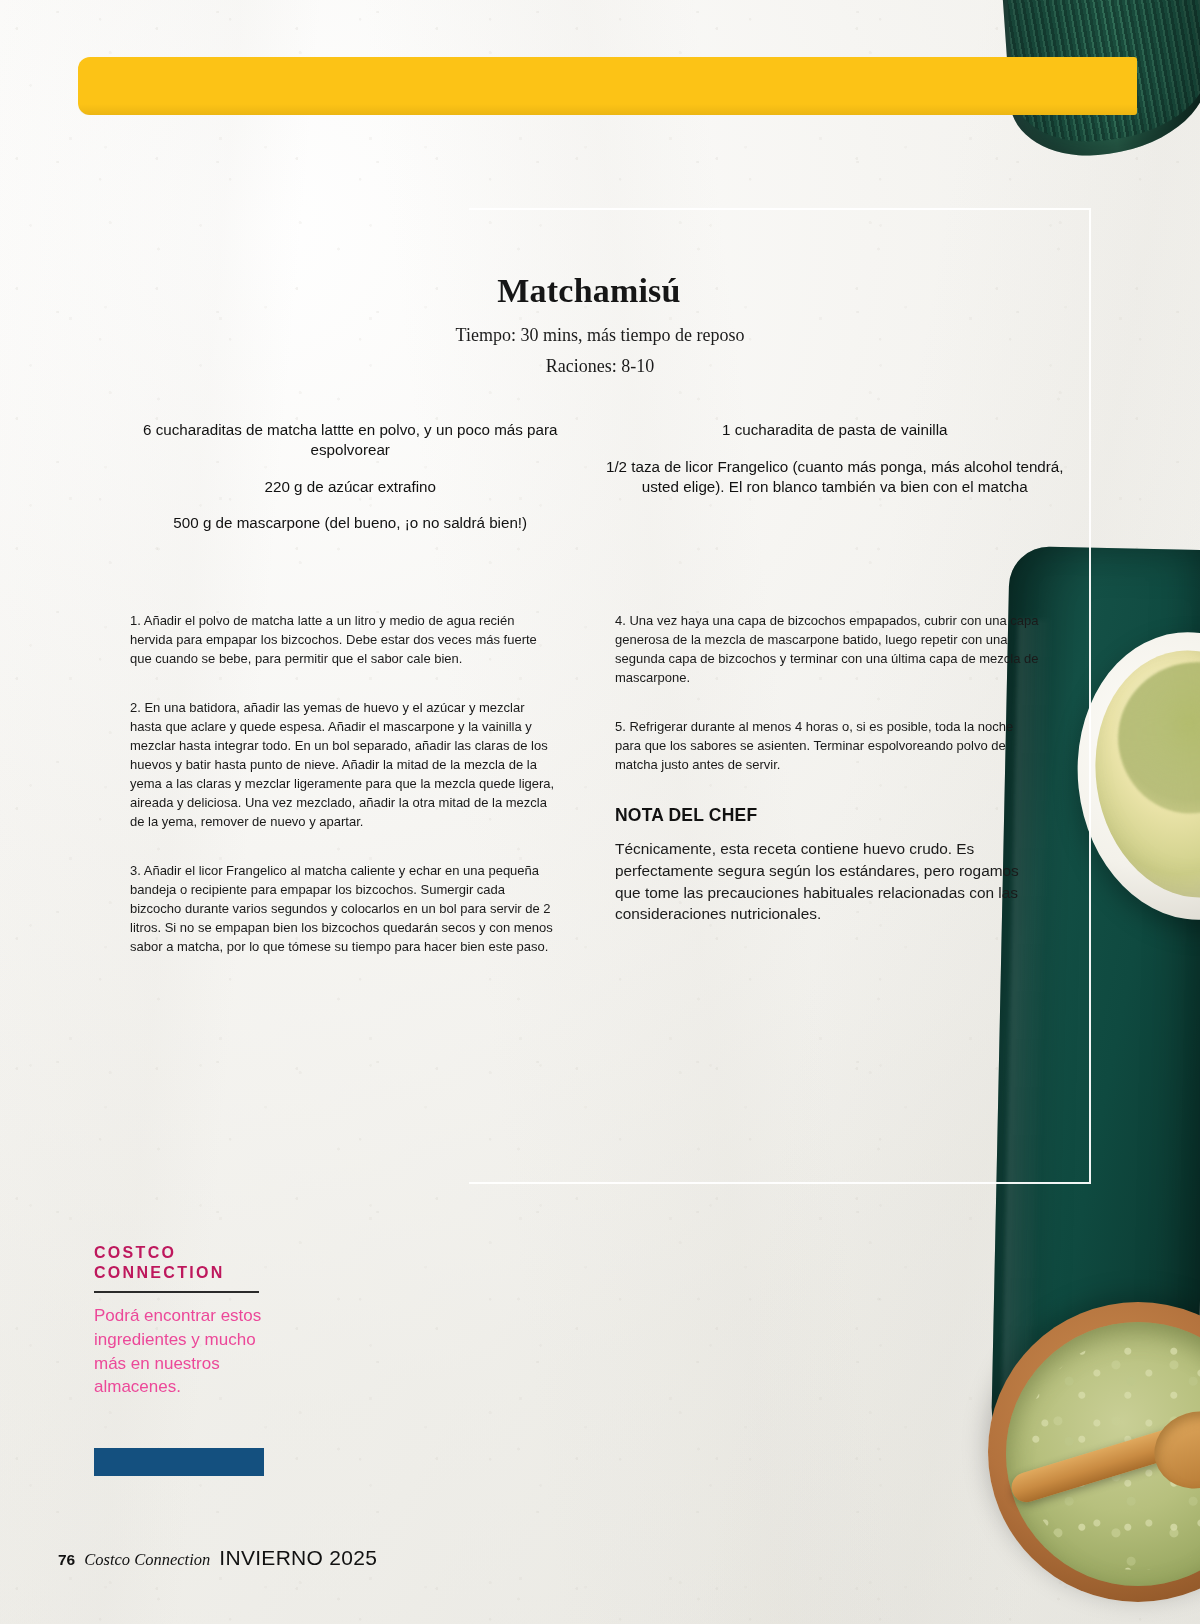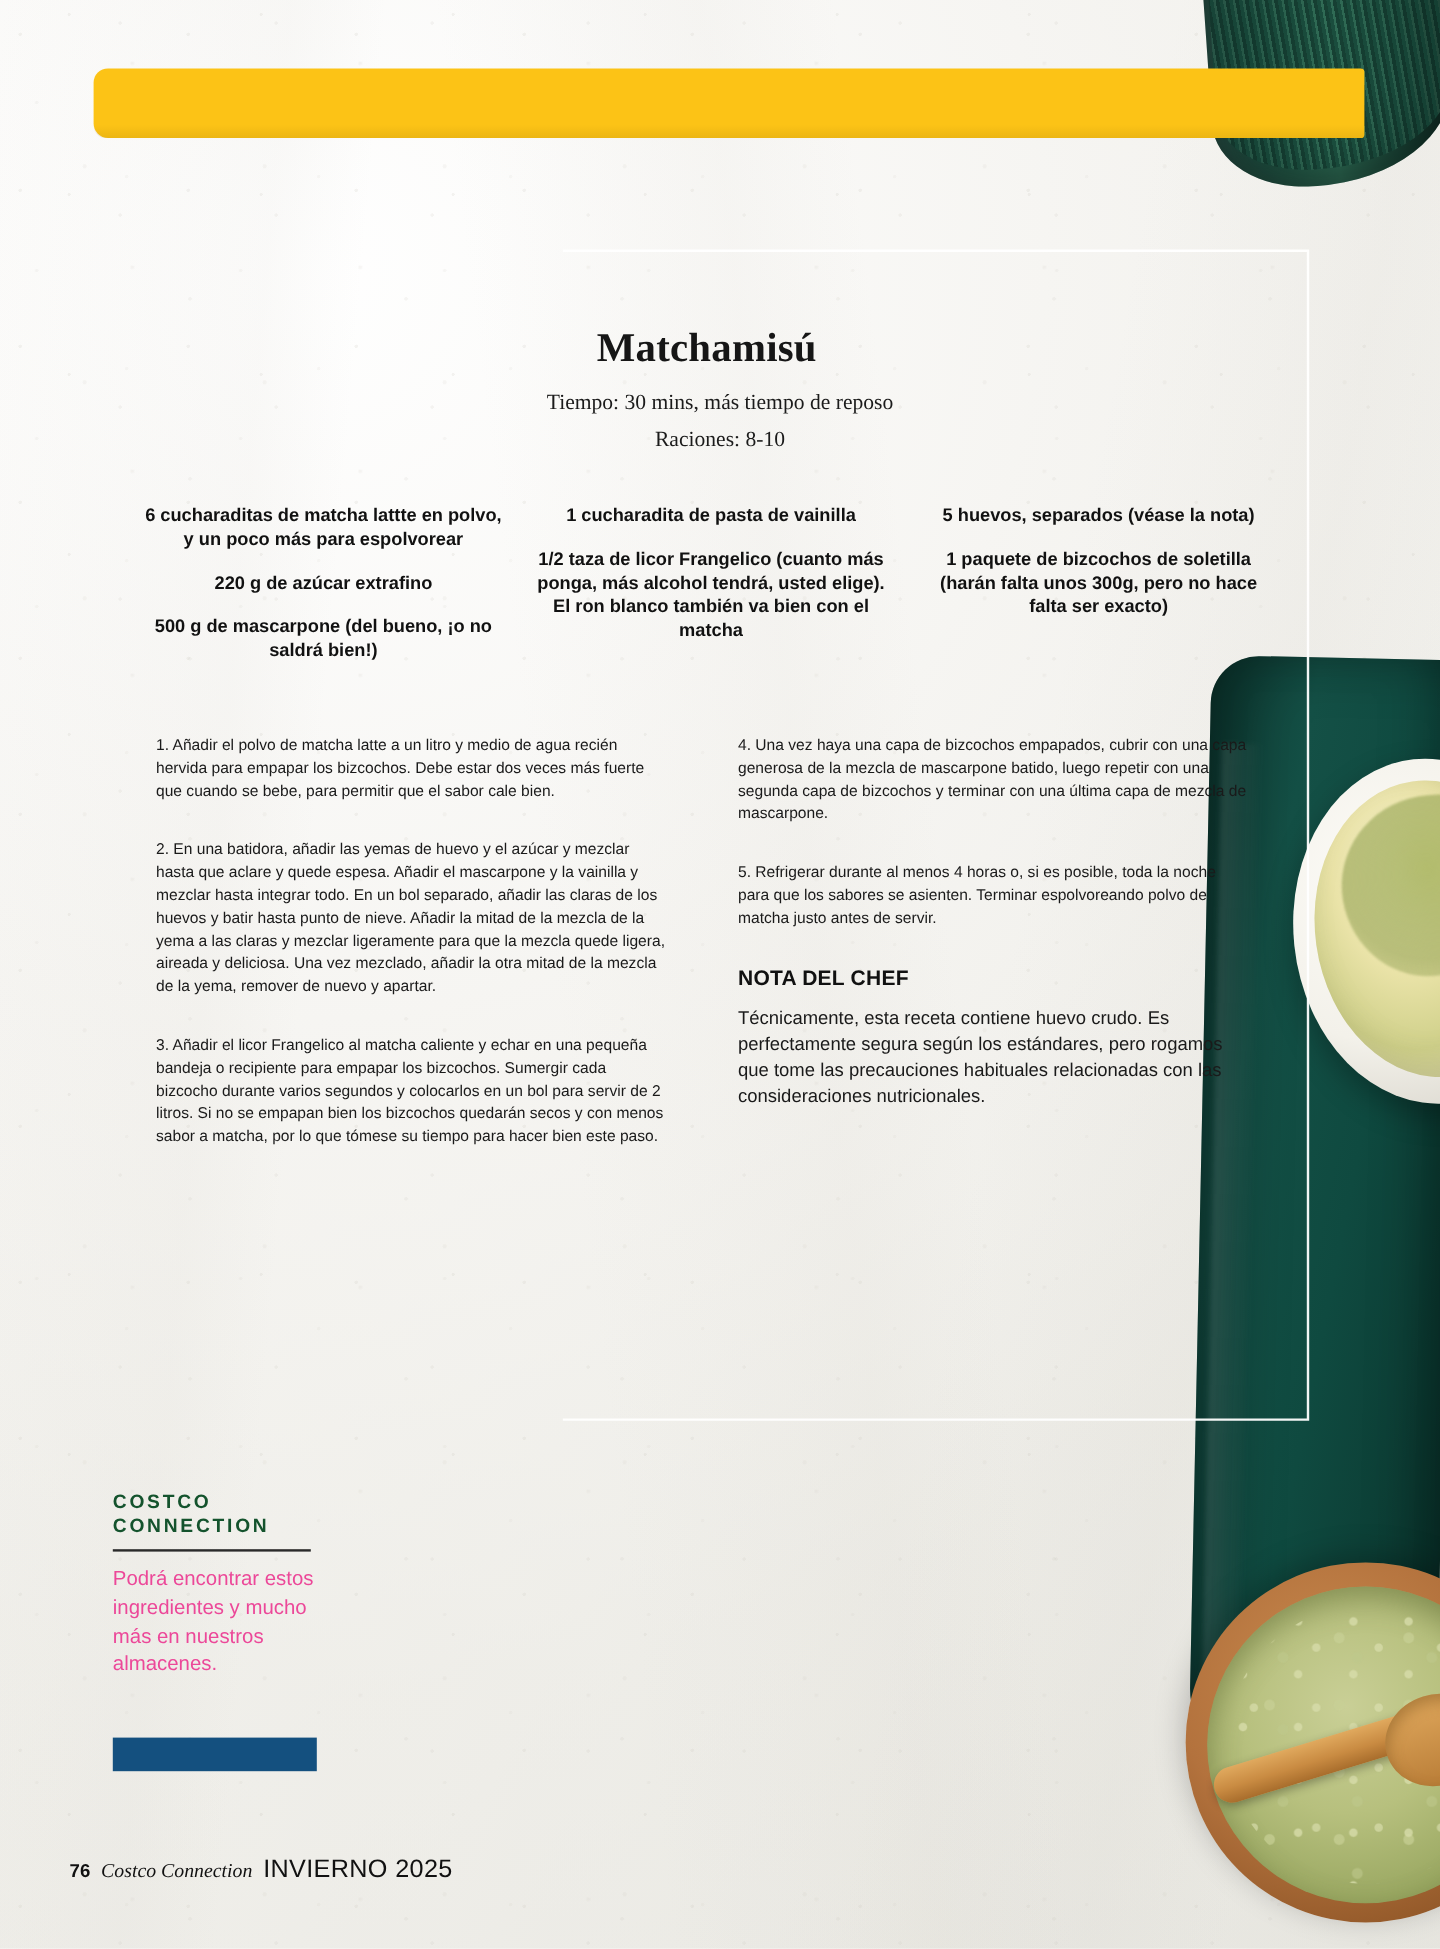--- a/index.html
+++ b/index.html
@@ -180,21 +180,21 @@
   #meta-serves{top:356px;}
 
   
   #ingredients{
     position:absolute;left:120px;top:420px;width:945px;
     display:flex;gap:24px;align-items:flex-start;
   }
   .ing-col{flex:1;}
   .ing-item{
     font-size:15.2px;
-    font-weight:bold;
+    font-weight:normal;
     color:#111;
     text-align:center;
     line-height:1.30;
     margin-bottom:17px;
   }
   .ing-col-1{width:300px;}
   .ing-col-2{width:290px;}
   .ing-col-3{width:305px;}
 
   
@@ -221,21 +221,21 @@
     font-size:15.4px;
     line-height:1.42;
     color:#1a1a1a;
   }
 
   
   #costco-connection{
     position:absolute;left:94px;top:1243px;width:190px;
   }
   .cc-title{
-    color:#14532d;
+    color:#be185d;
     font-weight:bold;
     font-size:16px;
     letter-spacing:2.3px;
     line-height:1.22;
   }
   .cc-rule{
     border-top:2px solid #2a2a2a;
     margin:9px 0 11px 0;
     width:165px;
   }
@@ -298,24 +298,20 @@
 
   <div id="ingredients">
     <div class="ing-col ing-col-1">
       <div class="ing-item">6 cucharaditas de matcha lattte en polvo, y un poco más para espolvorear</div>
       <div class="ing-item">220 g de azúcar extrafino</div>
       <div class="ing-item">500 g de mascarpone (del bueno, ¡o no saldrá bien!)</div>
     </div>
     <div class="ing-col ing-col-2">
       <div class="ing-item">1 cucharadita de pasta de vainilla</div>
       <div class="ing-item">1/2 taza de licor Frangelico (cuanto más ponga, más alcohol tendrá, usted elige). El ron blanco también va bien con el matcha</div>
-    </div>
-    <div class="ing-col ing-col-3">
-      <div class="ing-item">5 huevos, separados (véase la nota)</div>
-      <div class="ing-item">1 paquete de bizcochos de soletilla (harán falta unos 300g, pero no hace falta ser exacto)</div>
     </div>
   </div>
 
   <div id="instructions">
     <div class="inst-col">
       <div class="step">1. Añadir el polvo de matcha latte a un litro y medio de agua recién hervida para empapar los bizcochos. Debe estar dos veces más fuerte que cuando se bebe, para permitir que el sabor cale bien.</div>
       <div class="step">2. En una batidora, añadir las yemas de huevo y el azúcar y mezclar hasta que aclare y quede espesa. Añadir el mascarpone y la vainilla y mezclar hasta integrar todo. En un bol separado, añadir las claras de los huevos y batir hasta punto de nieve. Añadir la mitad de la mezcla de la yema a las claras y mezclar ligeramente para que la mezcla quede ligera, aireada y deliciosa. Una vez mezclado, añadir la otra mitad de la mezcla de la yema, remover de nuevo y apartar.</div>
       <div class="step">3. Añadir el licor Frangelico al matcha caliente y echar en una pequeña bandeja o recipiente para empapar los bizcochos. Sumergir cada bizcocho durante varios segundos y colocarlos en un bol para servir de 2 litros. Si no se empapan bien los bizcochos quedarán secos y con menos sabor a matcha, por lo que tómese su tiempo para hacer bien este paso.</div>
     </div>
     <div class="inst-col">

